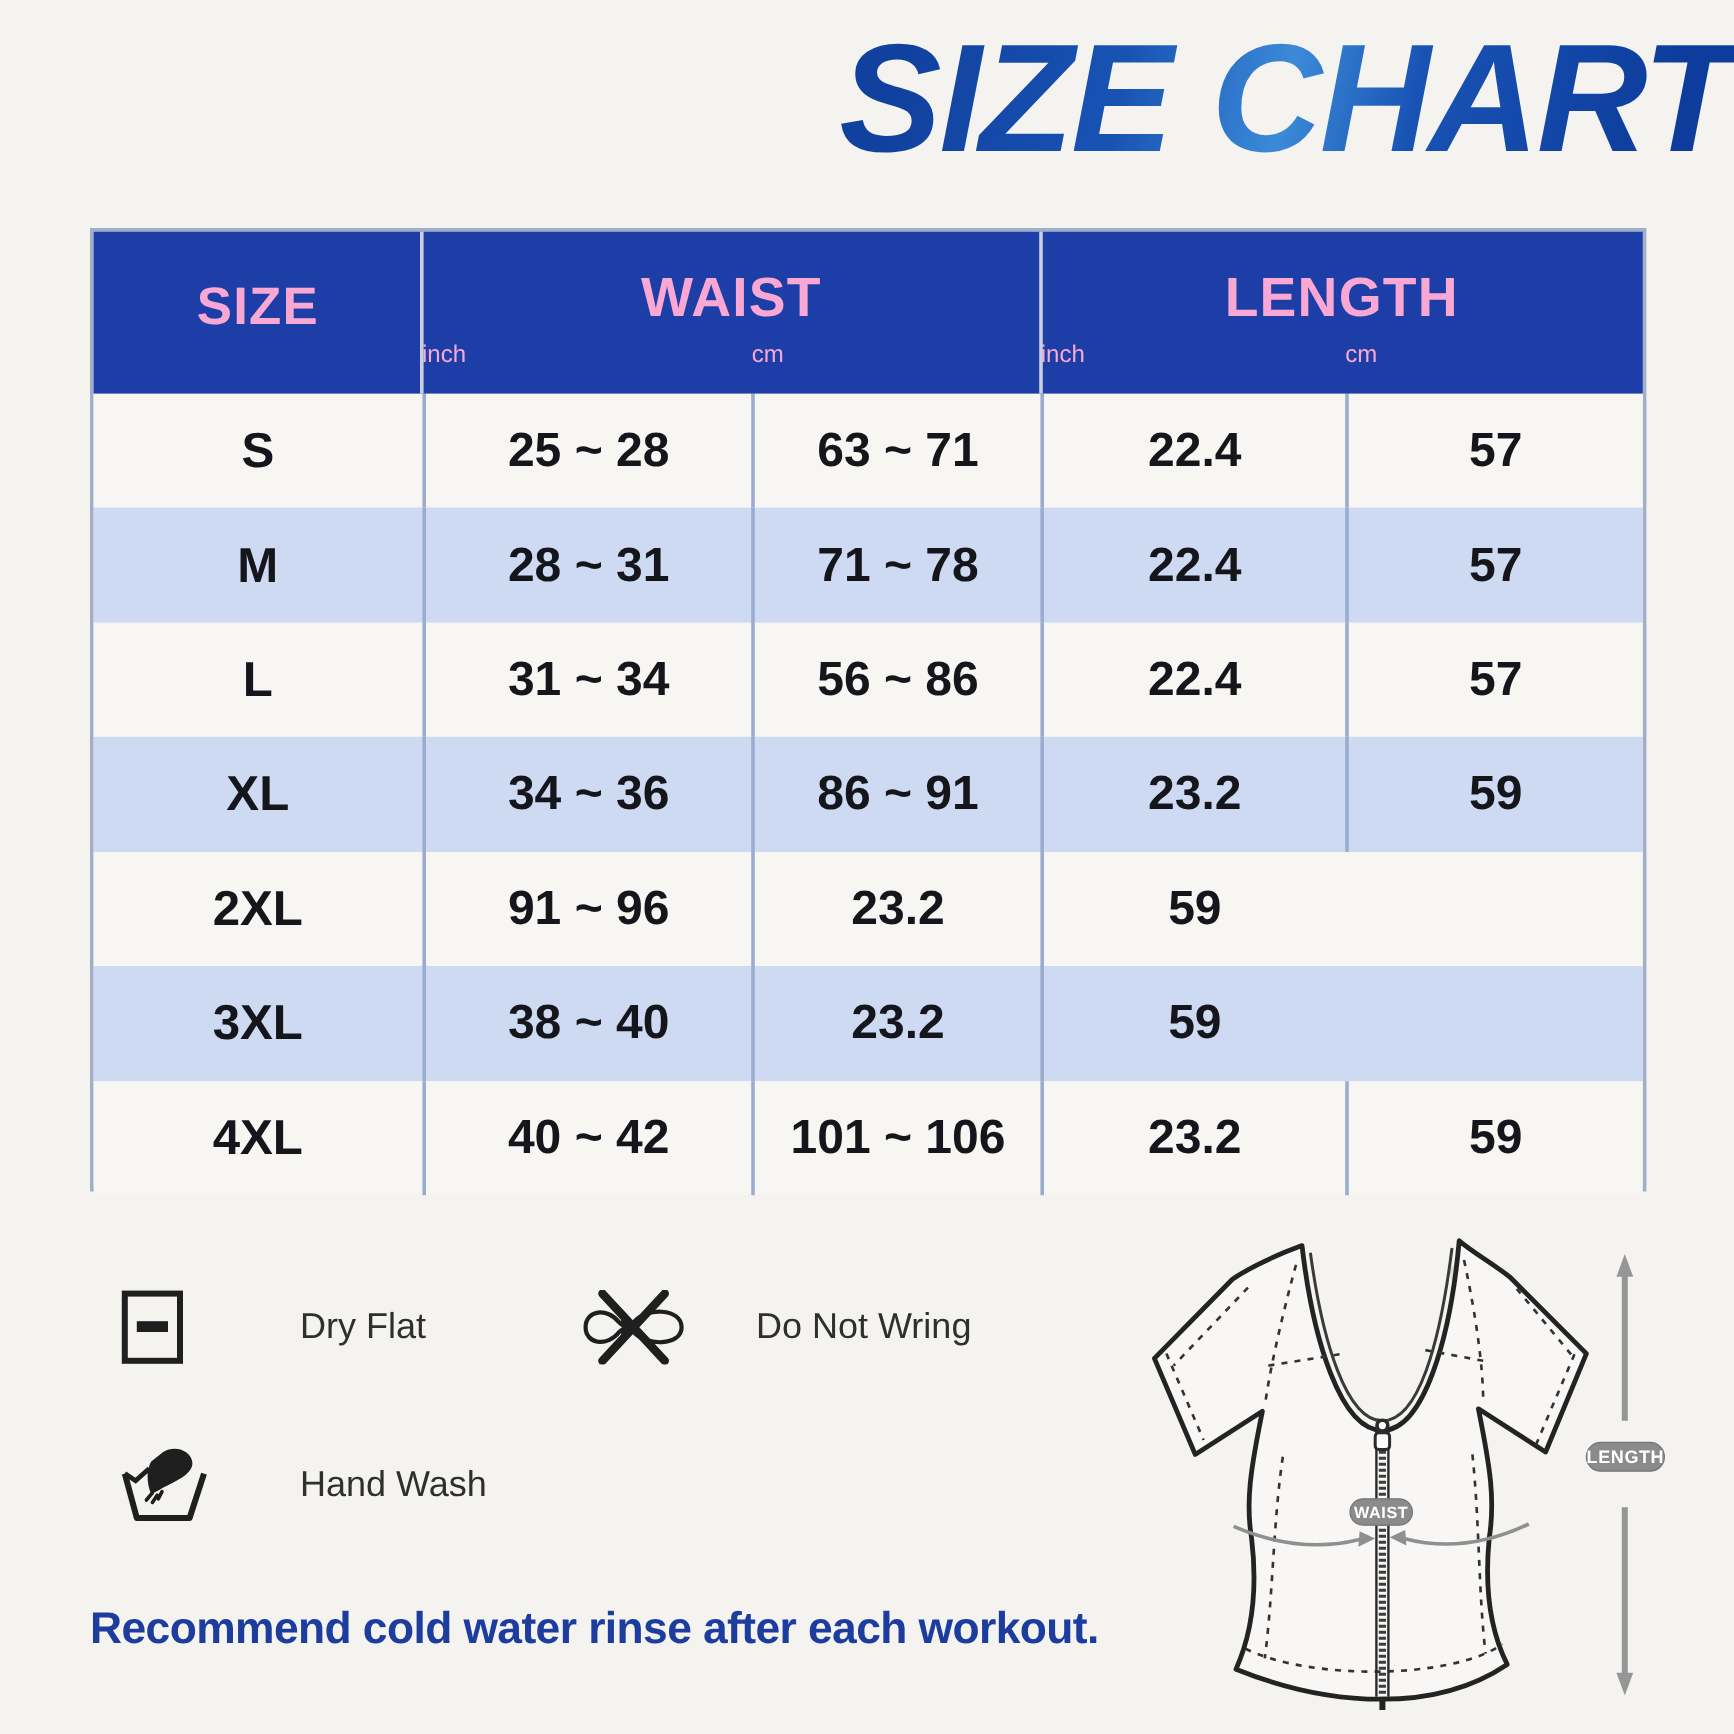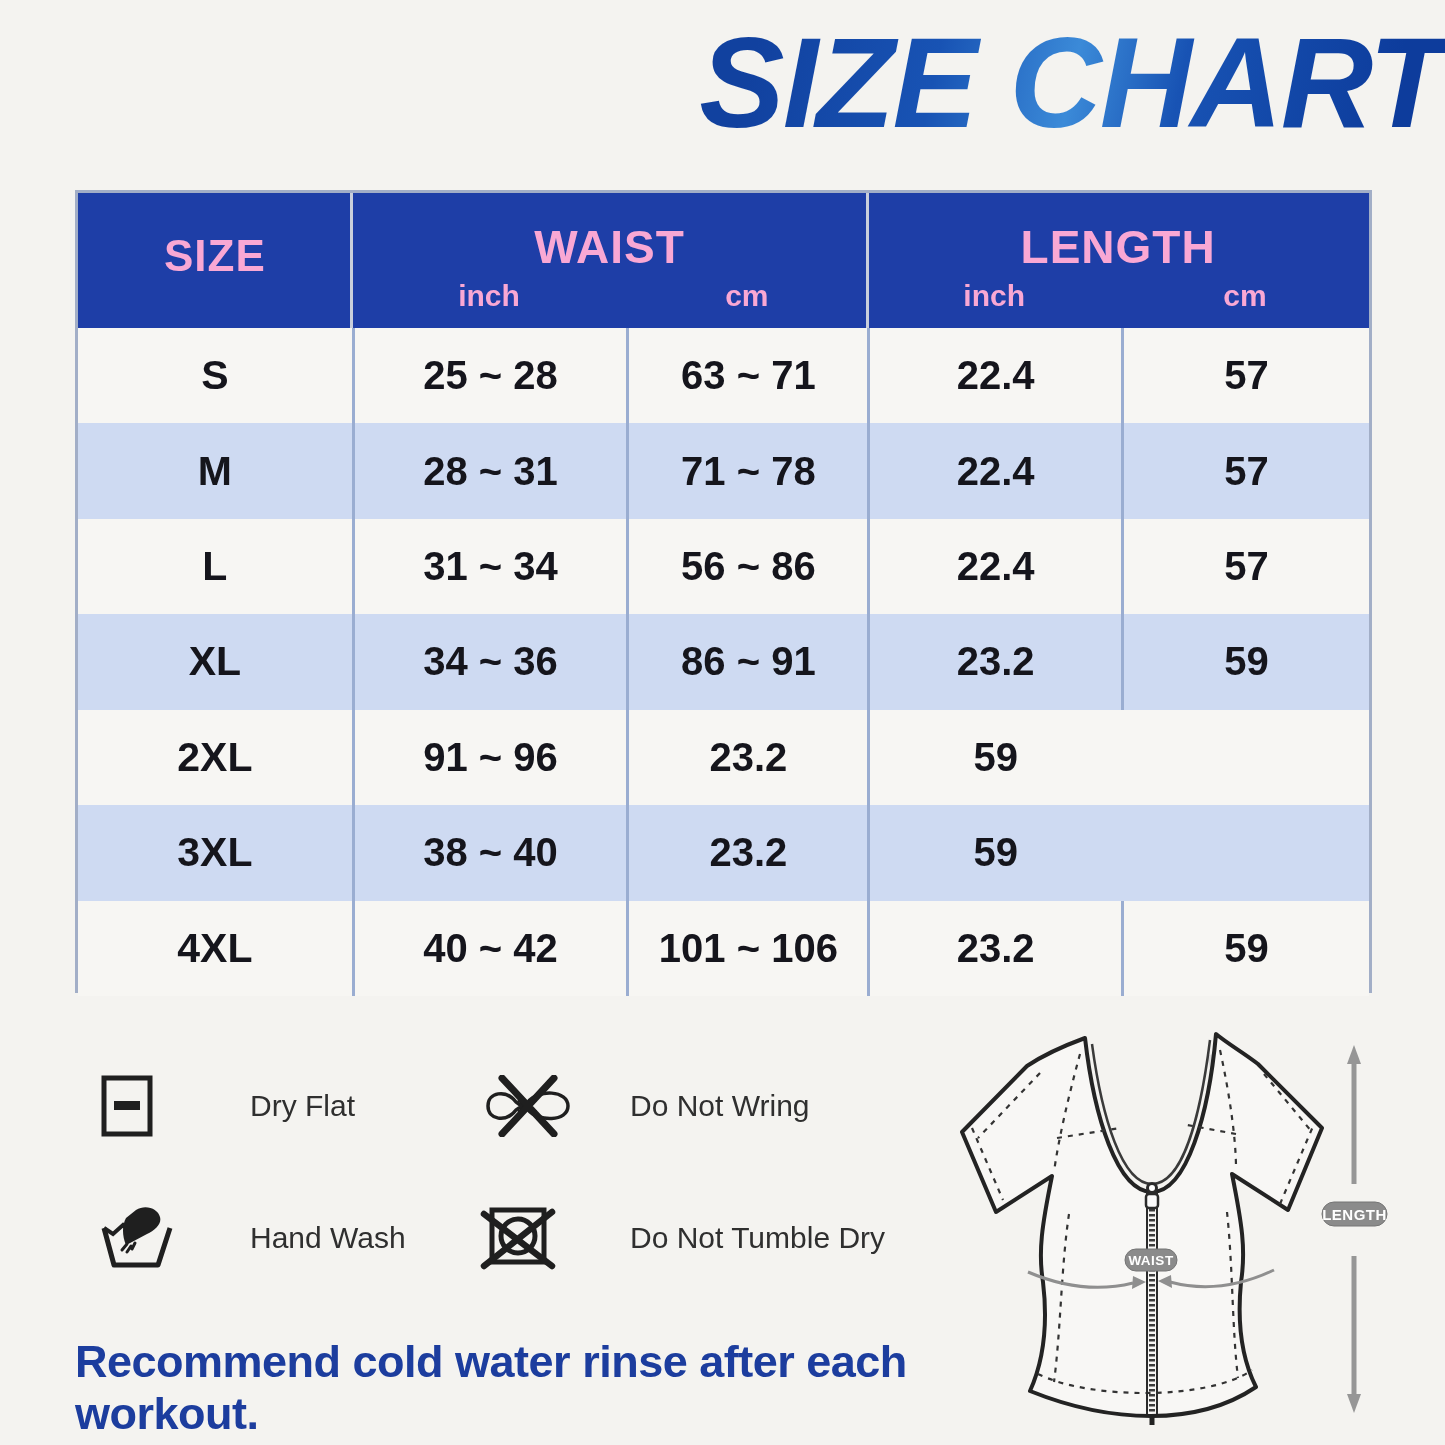--- a/index.html
+++ b/index.html
@@ -43,21 +43,21 @@
     grid-template-columns:21.2% 21.28% 18.66% 19.66% 19.2%;
     grid-template-rows:1fr 44px;
     padding-bottom:10px;
   }
   .hdr-size{grid-column:1;grid-row:1/3;display:flex;align-items:center;justify-content:center;
     font-size:44px;font-weight:bold;letter-spacing:1px;}
   .hdr-waist{grid-column:2/4;grid-row:1;align-self:end;text-align:center;
     font-size:46px;font-weight:bold;letter-spacing:1px;}
   .hdr-length{grid-column:4/6;grid-row:1;align-self:end;text-align:center;
     font-size:46px;font-weight:bold;letter-spacing:1px;}
-  .unit{grid-row:2;align-self:center;text-align:center;font-size:30px;font-weight:700;}
+  .unit{grid-row:2;align-self:center;text-align:left;font-size:20px;font-weight:400;}
   .u2{grid-column:2;} .u3{grid-column:3;} .u4{grid-column:4;} .u5{grid-column:5;}
   .hdiv{position:absolute;top:0;bottom:0;width:3px;background:#c9cfdc;}
   .hdiv.d1{left:calc(21.2% - 1.5px);}
   .hdiv.d2{left:calc(61.14% - 1.5px);}
 
   .tbody{height:668px;}
   .trow{
     display:grid;grid-template-columns:21.2% 21.28% 18.66% 19.66% 19.2%;
     height:95.43px;background:var(--row-white);
   }
@@ -75,21 +75,21 @@
   .care-item{display:flex;align-items:center;padding-left:25px;gap:20px;}
   .care-icon{width:100px;flex:0 0 100px;display:flex;align-items:center;justify-content:flex-start;}
   .care-label{margin-left:30px;font-size:30px;color:#2f2f2f;white-space:nowrap;}
 
   
   .garment{position:absolute;left:930px;top:1018px;width:512px;height:427px;}
 
   
   .note{
     position:absolute;left:75px;top:1336px;width:960px;
-    font-size:45px;font-weight:bold;color:var(--note-blue);letter-spacing:-0.5px;
+    font-size:37px;font-weight:bold;color:var(--note-blue);letter-spacing:-0.5px;
   }
 </style>
 </head>
 <body>
 
 <div id="canvas">
 
   <div class="title-wrap">
     <h1 class="title">SIZE CHART</h1>
   </div>
@@ -185,30 +185,20 @@
         <svg width="76" height="64" viewBox="0 0 76 64">
           <path d="M4 22 L14 59 L58 59 L70 22" fill="none" stroke="#1f1f1f" stroke-width="5" stroke-linejoin="round"></path>
           <path d="M4 22 L13 28 L23 19 L30 26" fill="none" stroke="#1f1f1f" stroke-width="4"></path>
           <path d="M36 4 C46 -2 58 3 60 11 C62 18 55 24 47 28 C42 31 37 33 32 36 L26 39 C22 30 22 19 26 12 Z" fill="#1f1f1f"></path>
           <path d="M27 38 L22 44 M31 40 L27 46 M35 37 L32 43" stroke="#1f1f1f" stroke-width="3" stroke-linecap="round"></path>
         </svg>
       </span>
       <span class="care-label">Hand Wash</span>
     </div>
 
-    <div class="care-item">
-      <span class="care-icon">
-        <svg width="76" height="68" viewBox="0 0 76 68">
-          <rect x="12" y="6" width="52" height="52" fill="none" stroke="#1f1f1f" stroke-width="5"></rect>
-          <circle cx="38" cy="32" r="17" fill="none" stroke="#1f1f1f" stroke-width="5"></circle>
-          <path d="M4 10 L72 62 M72 8 L4 62" stroke="#1f1f1f" stroke-width="6.5" stroke-linecap="round"></path>
-        </svg>
-      </span>
-      <span class="care-label">Do Not Tumble Dry</span>
-    </div>
   </div>
 
   <div class="garment">
     <svg width="512" height="427" viewBox="0 0 512 427">
 
       <polygon points="150,38 161,42 130,158 120,152" fill="#dcdcdc"></polygon>
       <polygon points="288,34 277,38 305,154 315,148" fill="#dcdcdc"></polygon>
 
       <path d="M155 20
                C 136 27 112 38 97 48

